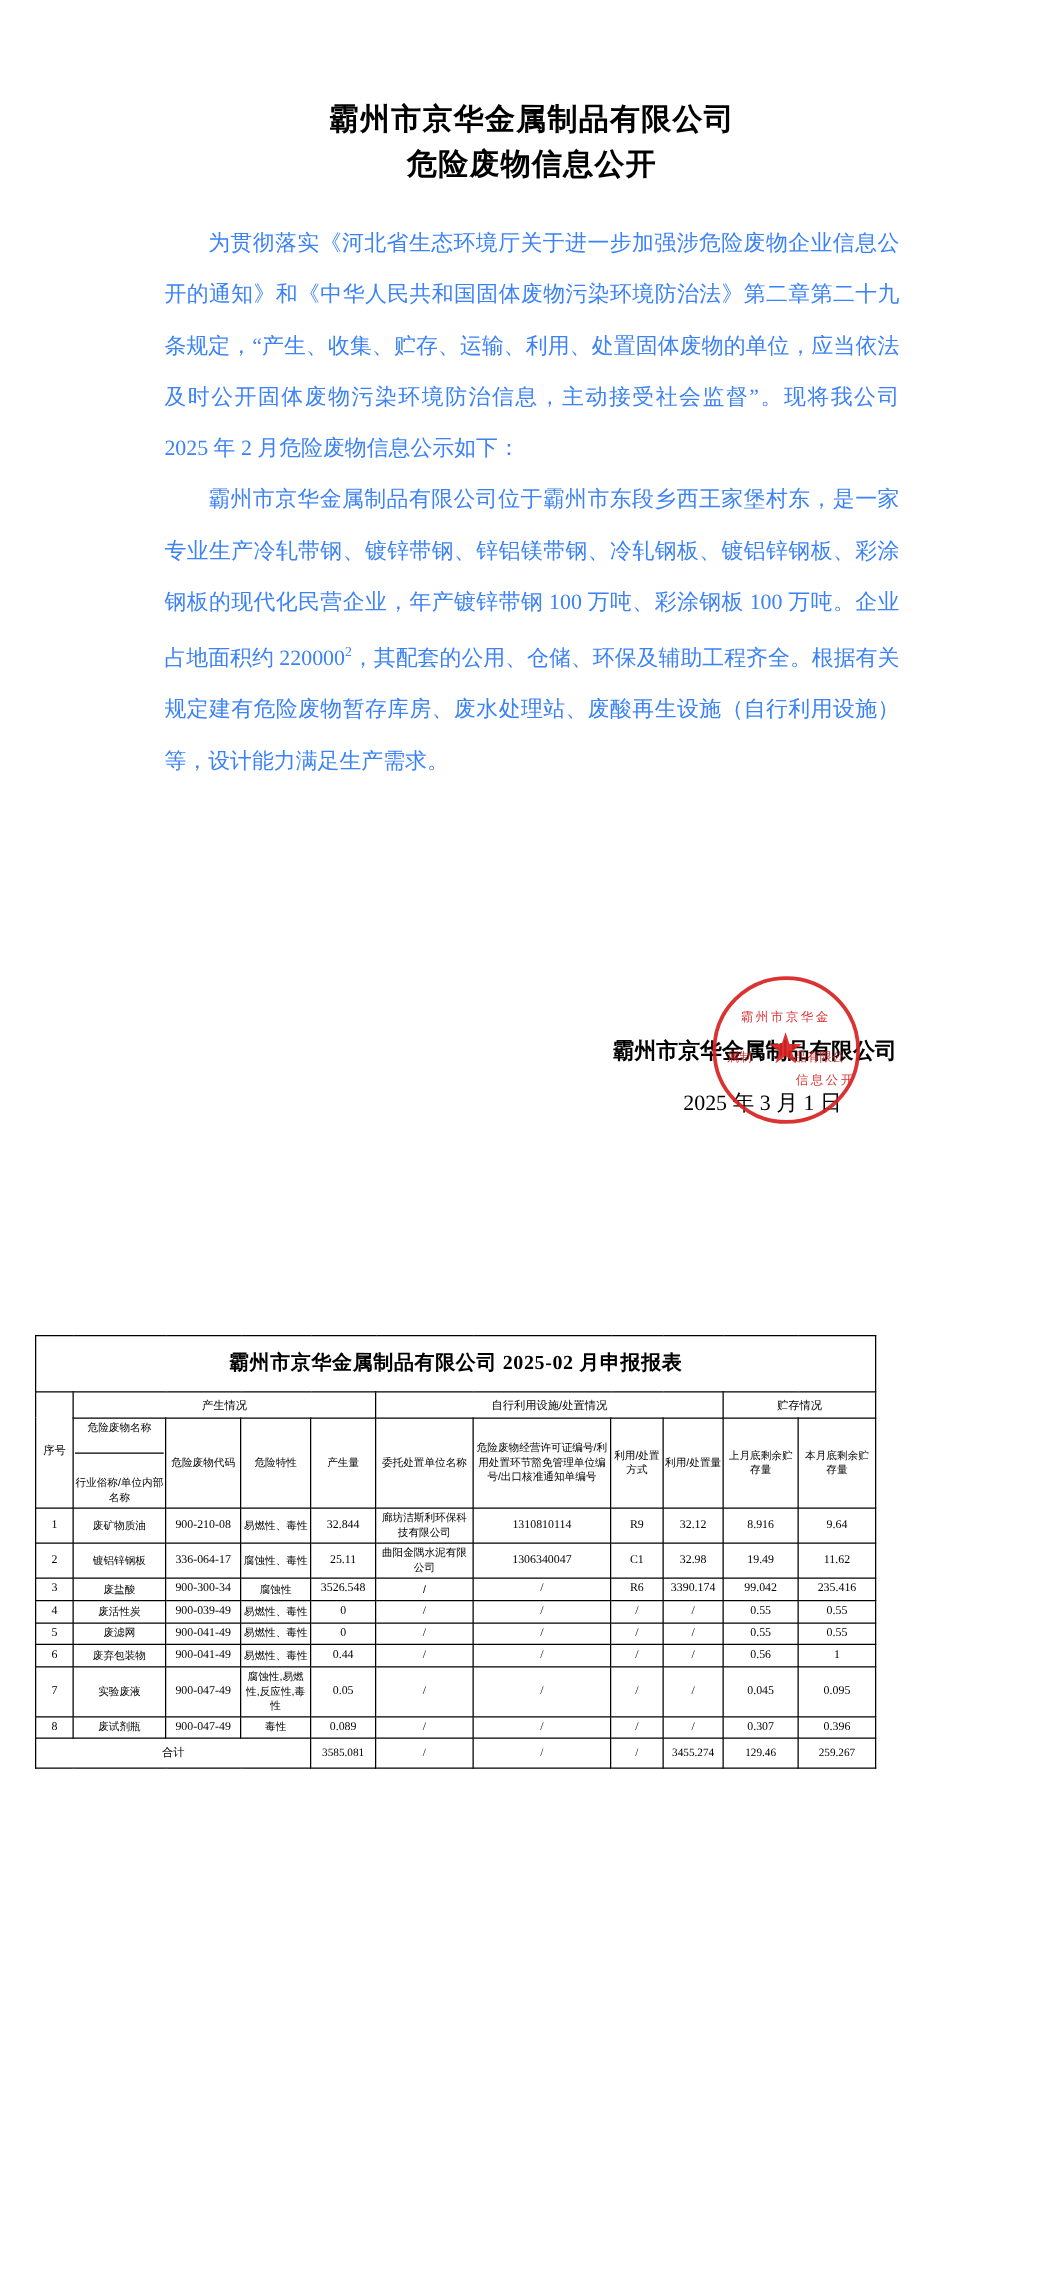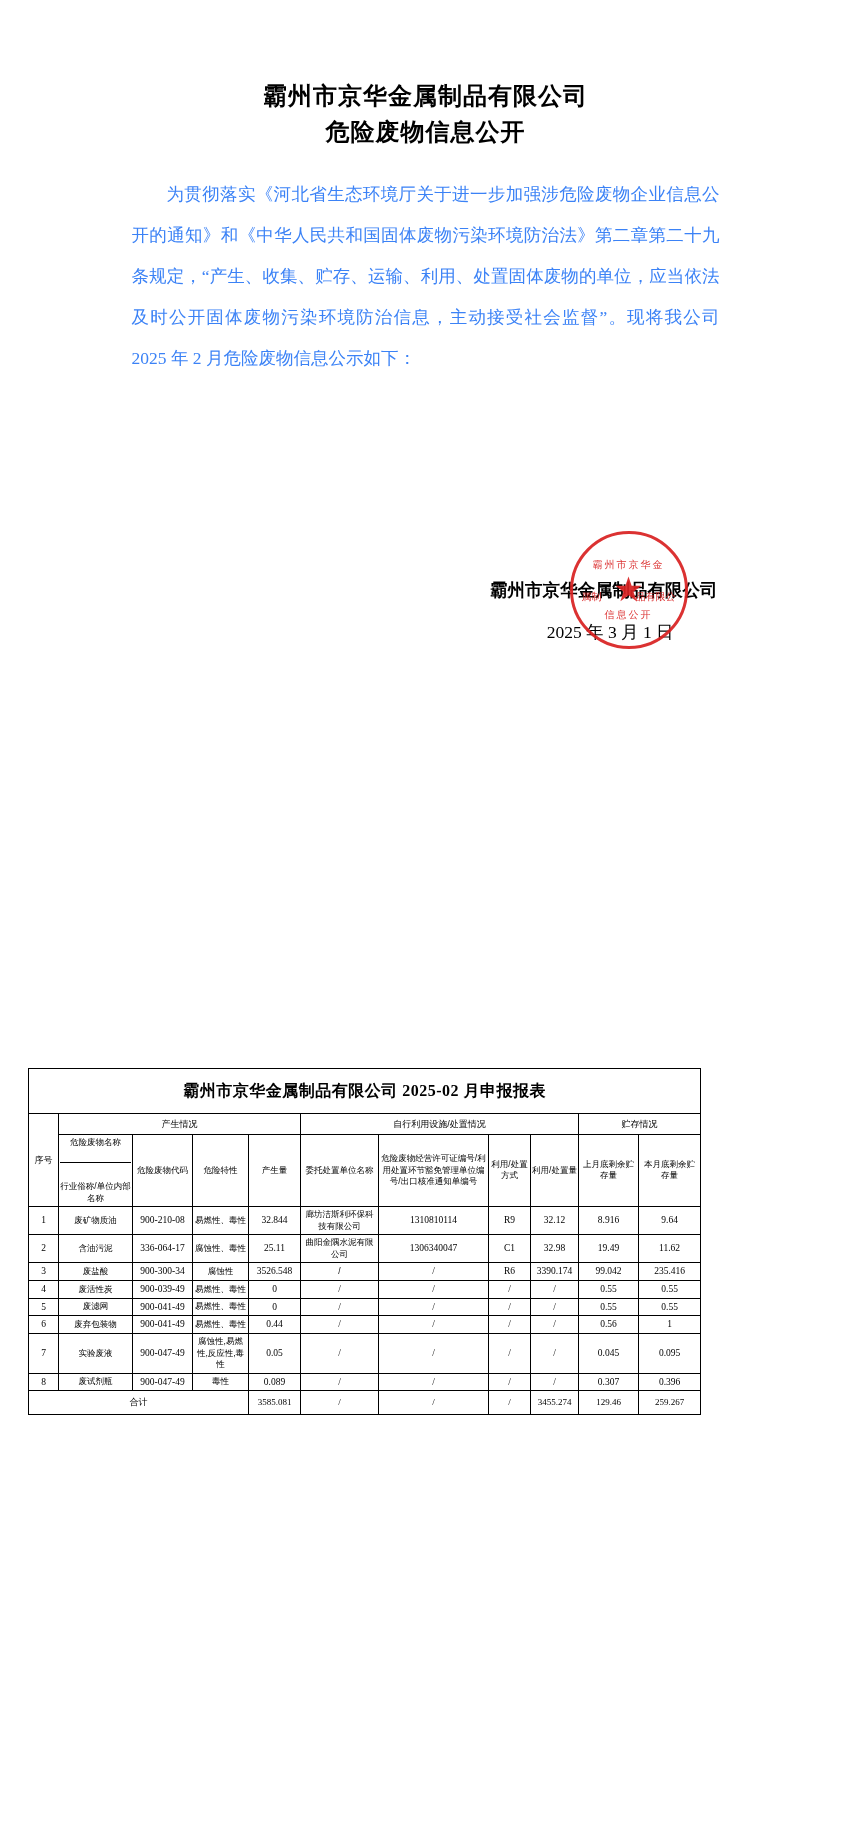--- a/index.html
+++ b/index.html
@@ -87,21 +87,21 @@
   }
   .seal .arc-top, .seal .arc-bottom {
     position: absolute;
     width: 100%;
     text-align: center;
     font-size: 10px;
     font-family: "Liberation Sans", sans-serif;
     letter-spacing: 2px;
   }
   .seal .arc-top { top: 10px; }
-  .seal .arc-bottom { bottom: 10px; }
+  .seal .arc-bottom { bottom: 10px; text-align: right; }
   .seal .arc-left, .seal .arc-right {
     position: absolute;
     top: 42px;
     font-size: 10px;
     font-family: "Liberation Sans", sans-serif;
   }
   .seal .arc-left { left: 9px; }
   .seal .arc-right { right: 9px; }
 
   
@@ -156,20 +156,21 @@
 
 <div class="page">
 
   <h1 class="doc-title">
     <span>霸州市京华金属制品有限公司</span>
     <span class="line2">危险废物信息公开</span>
   </h1>
 
   <div class="body-text">
     <p>为贯彻落实《河北省生态环境厅关于进一步加强涉危险废物企业信息公开的通知》和《中华人民共和国固体废物污染环境防治法》第二章第二十九条规定，“产生、收集、贮存、运输、利用、处置固体废物的单位，应当依法及时公开固体废物污染环境防治信息，主动接受社会监督”。现将我公司 2025 年 2 月危险废物信息公示如下：</p>
+    <p><span>霸州市京华金属制品有限公司位于霸州市东段乡西王家堡村东，是一家专业生产冷轧带钢、镀锌带钢、锌铝镁带钢、冷轧钢板、镀铝锌钢板、彩涂钢板的现代化民营企业，年产镀锌带钢 100 万吨、彩涂钢板 100 万吨。企业占地面积约 220000</span><sup>2</sup><span>，其配套的公用、仓储、环保及辅助工程齐全。根据有关规定建有危险废物暂存库房、废水处理站、废酸再生设施（自行利用设施）等，设计能力满足生产需求。</span></p>
   </div>
 
   <div class="sign-block">
     <div class="seal">
       <div class="arc-top">霸州市京华金</div>
       <div class="arc-left">属制</div>
       <div class="arc-right">品有限公</div>
       <div class="star">★</div>
       <div class="arc-bottom">信息公开</div>
     </div>
@@ -226,21 +227,21 @@
           <td class="data">32.844</td>
           <td class="txt">廊坊洁斯利环保科技有限公司</td>
           <td class="data">1310810114</td>
           <td class="data">R9</td>
           <td class="data">32.12</td>
           <td class="data">8.916</td>
           <td class="data">9.64</td>
         </tr>
         <tr>
           <td class="data">2</td>
-          <td class="txt">含油污泥</td>
+          <td class="txt">镀铝锌钢板</td>
           <td class="data">336-064-17</td>
           <td class="txt">腐蚀性、毒性</td>
           <td class="data">25.11</td>
           <td class="txt">曲阳金隅水泥有限公司</td>
           <td class="data">1306340047</td>
           <td class="data">C1</td>
           <td class="data">32.98</td>
           <td class="data">19.49</td>
           <td class="data">11.62</td>
         </tr>

